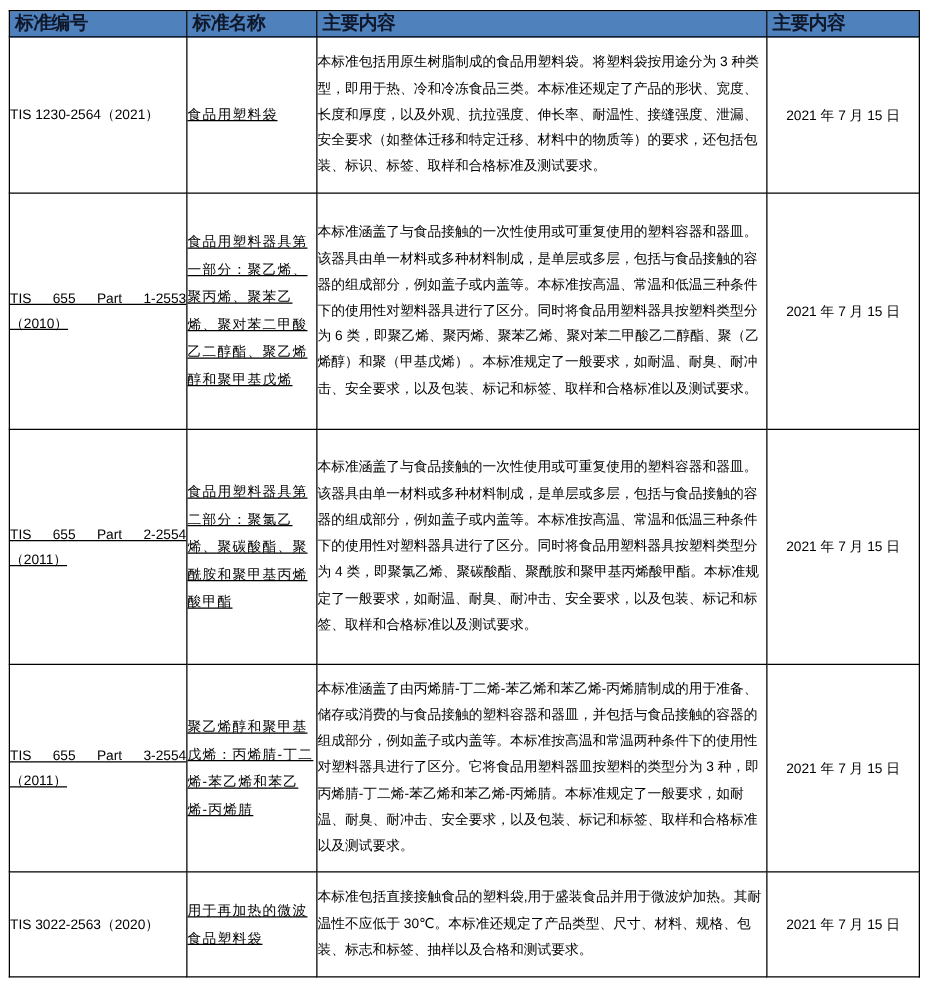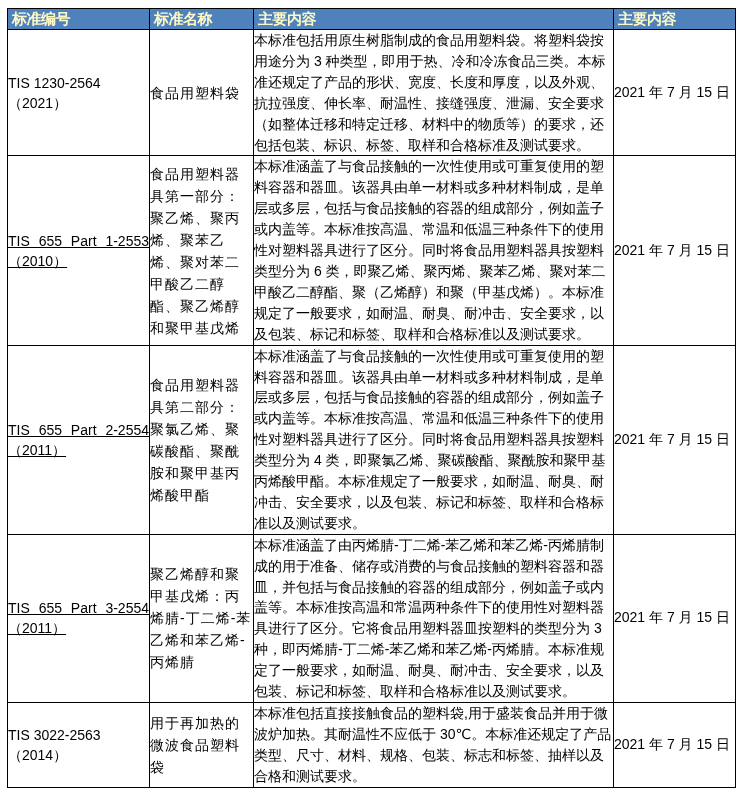--- a/index.html
+++ b/index.html
@@ -5,30 +5,30 @@
   html, body { margin: 0; padding: 0; background: #ffffff; }
   body { width: 742px; height: 790px; position: relative; overflow: hidden; }
   .tbl {
     position: absolute; left: 7px; top: 8px;
     border-collapse: collapse; table-layout: fixed;
     font-family: "Liberation Sans", "DejaVu Sans", sans-serif;
     color: #000;
   }
   .tbl th, .tbl td { border: 1px solid #000; padding: 0; }
   .tbl th {
-    background: #4f81bd; color: #fef9c3; font-weight: bold;
+    background: #4f81bd; color: #0f172a; font-weight: bold;
     font-size: 15px; text-align: left; padding: 0 4px; height: 20px; line-height: 20px;
     letter-spacing: -0.5px;
   }
-  .tbl td { vertical-align: middle; font-size: 14px; }
+  .tbl td { vertical-align: middle; font-size: 11px; }
   .c-id { padding: 0 4px; line-height: 20px; }
   .c-id.just { text-align: justify; text-align-last: left; text-decoration: underline; }
-  .c-name { padding: 0 4px; font-size: 14.5px; line-height: 22px; letter-spacing: 1px; }
+  .c-name { padding: 0 4px; font-size: 14.5px; line-height: 22px; letter-spacing: 1px; text-decoration: underline; }
   .c-content { padding: 0 4px; font-size: 13.3px; line-height: 20.9px; letter-spacing: 0; }
-  .c-date { text-align: left; font-size: 13px; }
+  .c-date { text-align: center; font-size: 13px; }
 </style>
 </head>
 <body>
 
 <table class="tbl">
   <colgroup>
     <col style="width:142px">
     <col style="width:104px">
     <col style="width:360px">
     <col style="width:122px">
@@ -60,19 +60,19 @@
       <td class="c-content">本标准涵盖了与食品接触的一次性使用或可重复使用的塑料容器和器皿。该器具由单一材料或多种材料制成，是单层或多层，包括与食品接触的容器的组成部分，例如盖子或内盖等。本标准按高温、常温和低温三种条件下的使用性对塑料器具进行了区分。同时将食品用塑料器具按塑料类型分为 4 类，即聚氯乙烯、聚碳酸酯、聚酰胺和聚甲基丙烯酸甲酯。本标准规定了一般要求，如耐温、耐臭、耐冲击、安全要求，以及包装、标记和标签、取样和合格标准以及测试要求。</td>
       <td class="c-date">2021 年 7 月 15 日</td>
     </tr>
     <tr style="height:166px">
       <td class="c-id just">TIS 655 Part 3-2554（2011）</td>
       <td class="c-name">聚乙烯醇和聚甲基戊烯：丙烯腈-丁二烯-苯乙烯和苯乙烯-丙烯腈</td>
       <td class="c-content">本标准涵盖了由丙烯腈-丁二烯-苯乙烯和苯乙烯-丙烯腈制成的用于准备、储存或消费的与食品接触的塑料容器和器皿，并包括与食品接触的容器的组成部分，例如盖子或内盖等。本标准按高温和常温两种条件下的使用性对塑料器具进行了区分。它将食品用塑料器皿按塑料的类型分为 3 种，即丙烯腈-丁二烯-苯乙烯和苯乙烯-丙烯腈。本标准规定了一般要求，如耐温、耐臭、耐冲击、安全要求，以及包装、标记和标签、取样和合格标准以及测试要求。</td>
       <td class="c-date">2021 年 7 月 15 日</td>
     </tr>
     <tr style="height:84px">
-      <td class="c-id">TIS 3022-2563（2014）</td>
+      <td class="c-id">TIS 3022-2563（2020）</td>
       <td class="c-name">用于再加热的微波食品塑料袋</td>
       <td class="c-content">本标准包括直接接触食品的塑料袋,用于盛装食品并用于微波炉加热。其耐温性不应低于 30℃。本标准还规定了产品类型、尺寸、材料、规格、包装、标志和标签、抽样以及合格和测试要求。</td>
       <td class="c-date">2021 年 7 月 15 日</td>
     </tr>
   </tbody>
 </table>
 
 </body></html>

